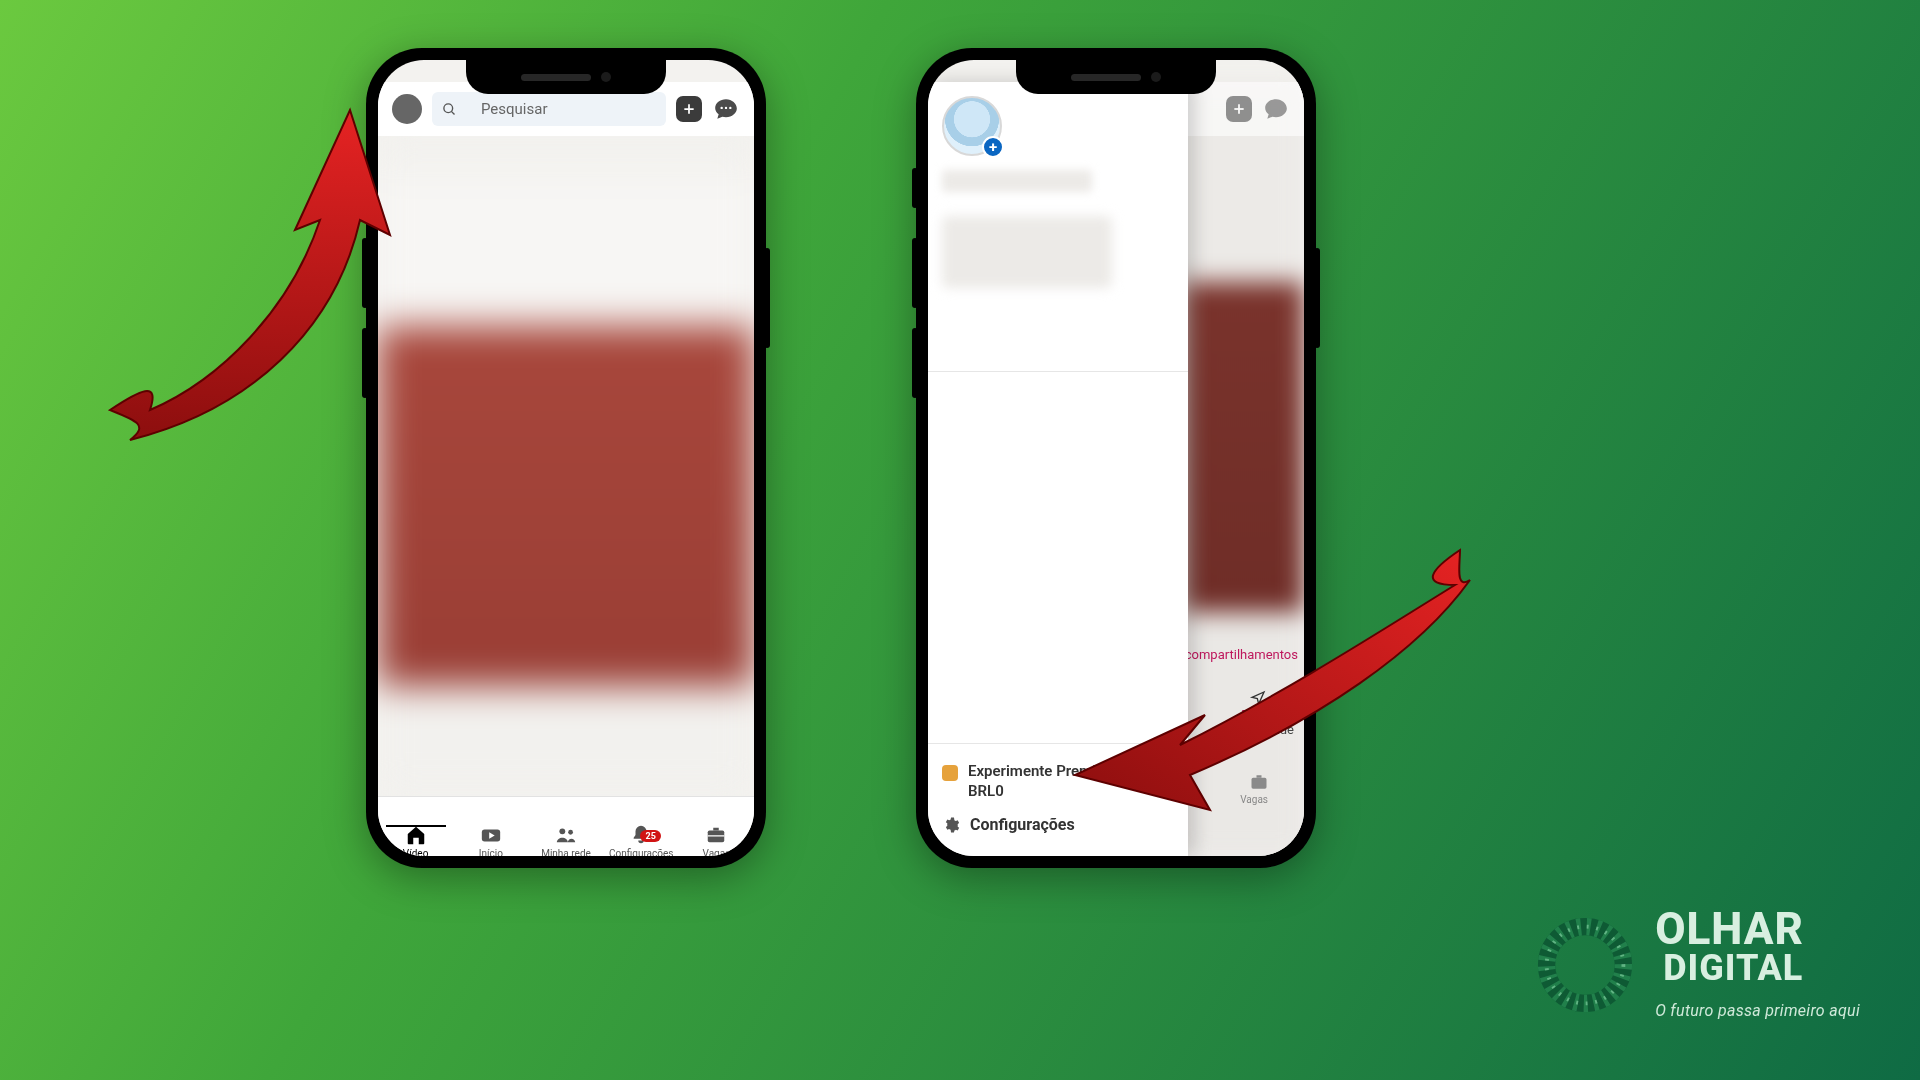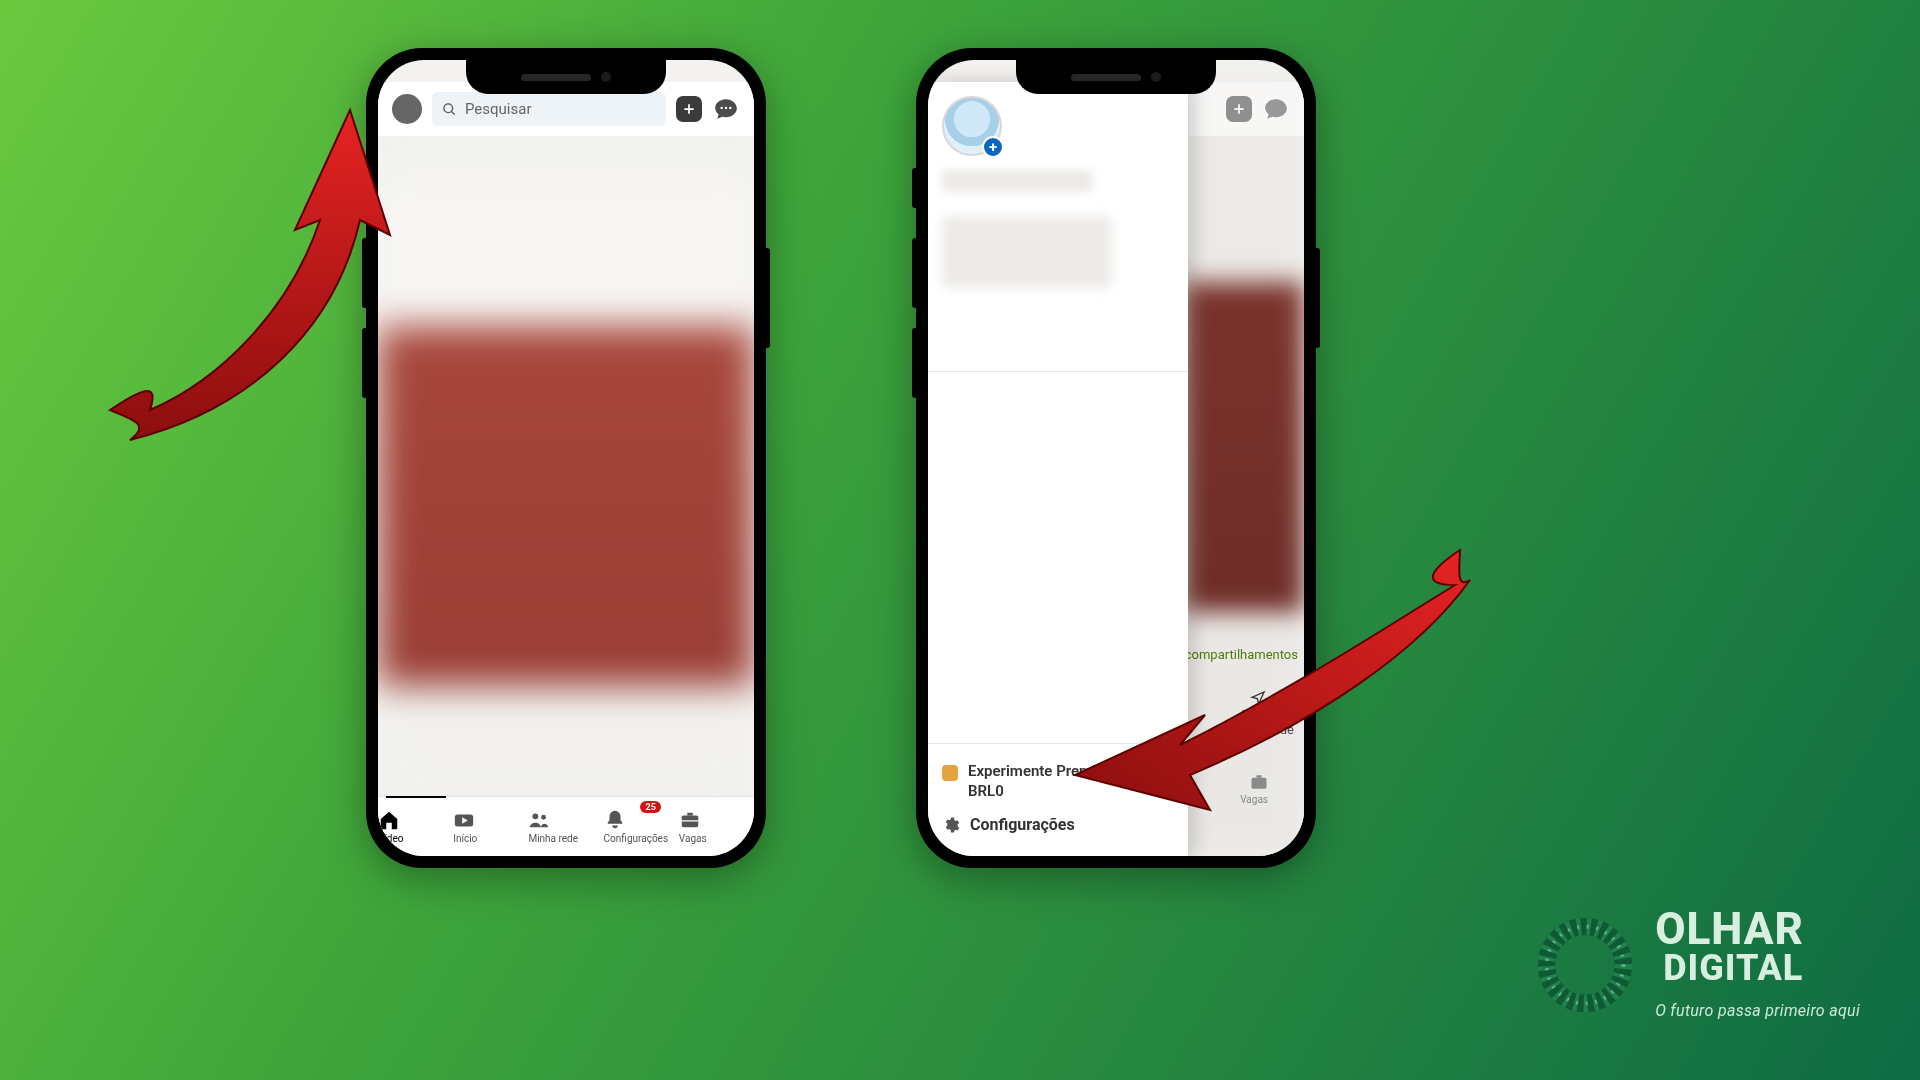--- a/index.html
+++ b/index.html
@@ -40,21 +40,21 @@
   .topbar {
     position:absolute; top:22px; left:0; right:0; height:54px;
     background:#fff; display:flex; align-items:center; padding:0 14px; gap:10px;
     z-index:5;
   }
   .avatar-sm {
     width:30px; height:30px; border-radius:50%; background:#666; flex:0 0 auto;
   }
   .search {
     flex:1; height:34px; background:#eef3f8; border-radius:6px;
-    display:flex; align-items:center; gap:8px; padding:0 10px; color:#555;
+    display:flex; align-items:center; gap:24px; padding:0 10px; color:#555;
   }
   .search svg { flex:0 0 auto; }
   .search-text { font-size:15px; color:#666; }
   .compose {
     width:26px; height:26px; background:#3b3b3b; border-radius:7px;
     display:flex; align-items:center; justify-content:center; color:#fff; font-weight:700;
   }
   .chat { width:28px; height:28px; display:flex; align-items:center; justify-content:center; }
 
   
@@ -65,21 +65,21 @@
       linear-gradient(#f7f6f4,#f7f6f4) 0 40px/100% 150px no-repeat,
       linear-gradient(#a8473c,#9a3e35) 0 190px/100% 360px no-repeat,
       linear-gradient(#f2f1ee,#f2f1ee) 0 550px/100% 300px no-repeat;
     filter: blur(18px);
   }
   .bottomnav {
     position:absolute; left:0; right:0; bottom:0; height:60px; background:#fff;
     display:flex; z-index:6;
     border-top:1px solid #e2e2e2;
   }
-  .bn-item { flex:1; display:flex; flex-direction:column; justify-content:center; gap:2px; color:#555; font-size:10px; position:relative; }
+  .bn-item { flex:1; display:flex; flex-direction:column; align-items:center; justify-content:center; gap:2px; color:#555; font-size:10px; position:relative;margin-top:29px; }
   .bn-item.active { color:#000; }
   .bn-item.active::before { content:""; position:absolute; top:-1px; left:10%; right:10%; height:2px; background:#000; }
   .bn-icon { width:22px; height:22px; display:flex; align-items:center; justify-content:center; }
   .badge { position:absolute; top:4px; right:18px; background:#d11414; color:#fff; font-size:9px; font-weight:700; border-radius:10px; padding:1px 5px; }
 
   
   .dim-right {
     position:absolute; top:22px; right:0; width:120px; bottom:0;
     background:#f1efed; z-index:4;
   }
@@ -89,21 +89,21 @@
       linear-gradient(#eceae7,#eceae7) 0 0/100% 200px no-repeat,
       linear-gradient(#7a332c,#6f2d27) 0 200px/100% 330px no-repeat,
       linear-gradient(#eae8e5,#eae8e5) 0 530px/100% 400px no-repeat;
     filter: blur(12px);
   }
   .dim-right .topdim {
     position:absolute; top:0; right:0; height:54px; width:100%;
     background:rgba(255,255,255,.6); display:flex; align-items:center; justify-content:flex-end; gap:10px; padding-right:14px;
   }
   .dim-right .compose, .dim-right .chat { opacity:.55; }
-  .right-strings { position:absolute; color:#4d7c0f; font-size:13px; }
+  .right-strings { position:absolute; color:#be185d; font-size:13px; }
   .rs-compart { top:565px; right:6px; }
   .rs-enviar  { top:608px; right:30px; font-size:12px; }
   .rs-enviar .send-ico { display:block; margin:0 auto 2px; }
   .rs-nidade { top:640px; right:10px; font-size:13px; color:#444; }
   .rs-briefcase { top:690px; right:34px; }
   .rs-vagas { top:712px; right:36px; font-size:10px; color:#888; }
 
   .drawer {
     position:absolute; top:22px; left:0; bottom:0; width:260px; background:#fff;
     z-index:7; box-shadow: 6px 0 18px rgba(0,0,0,.18);

